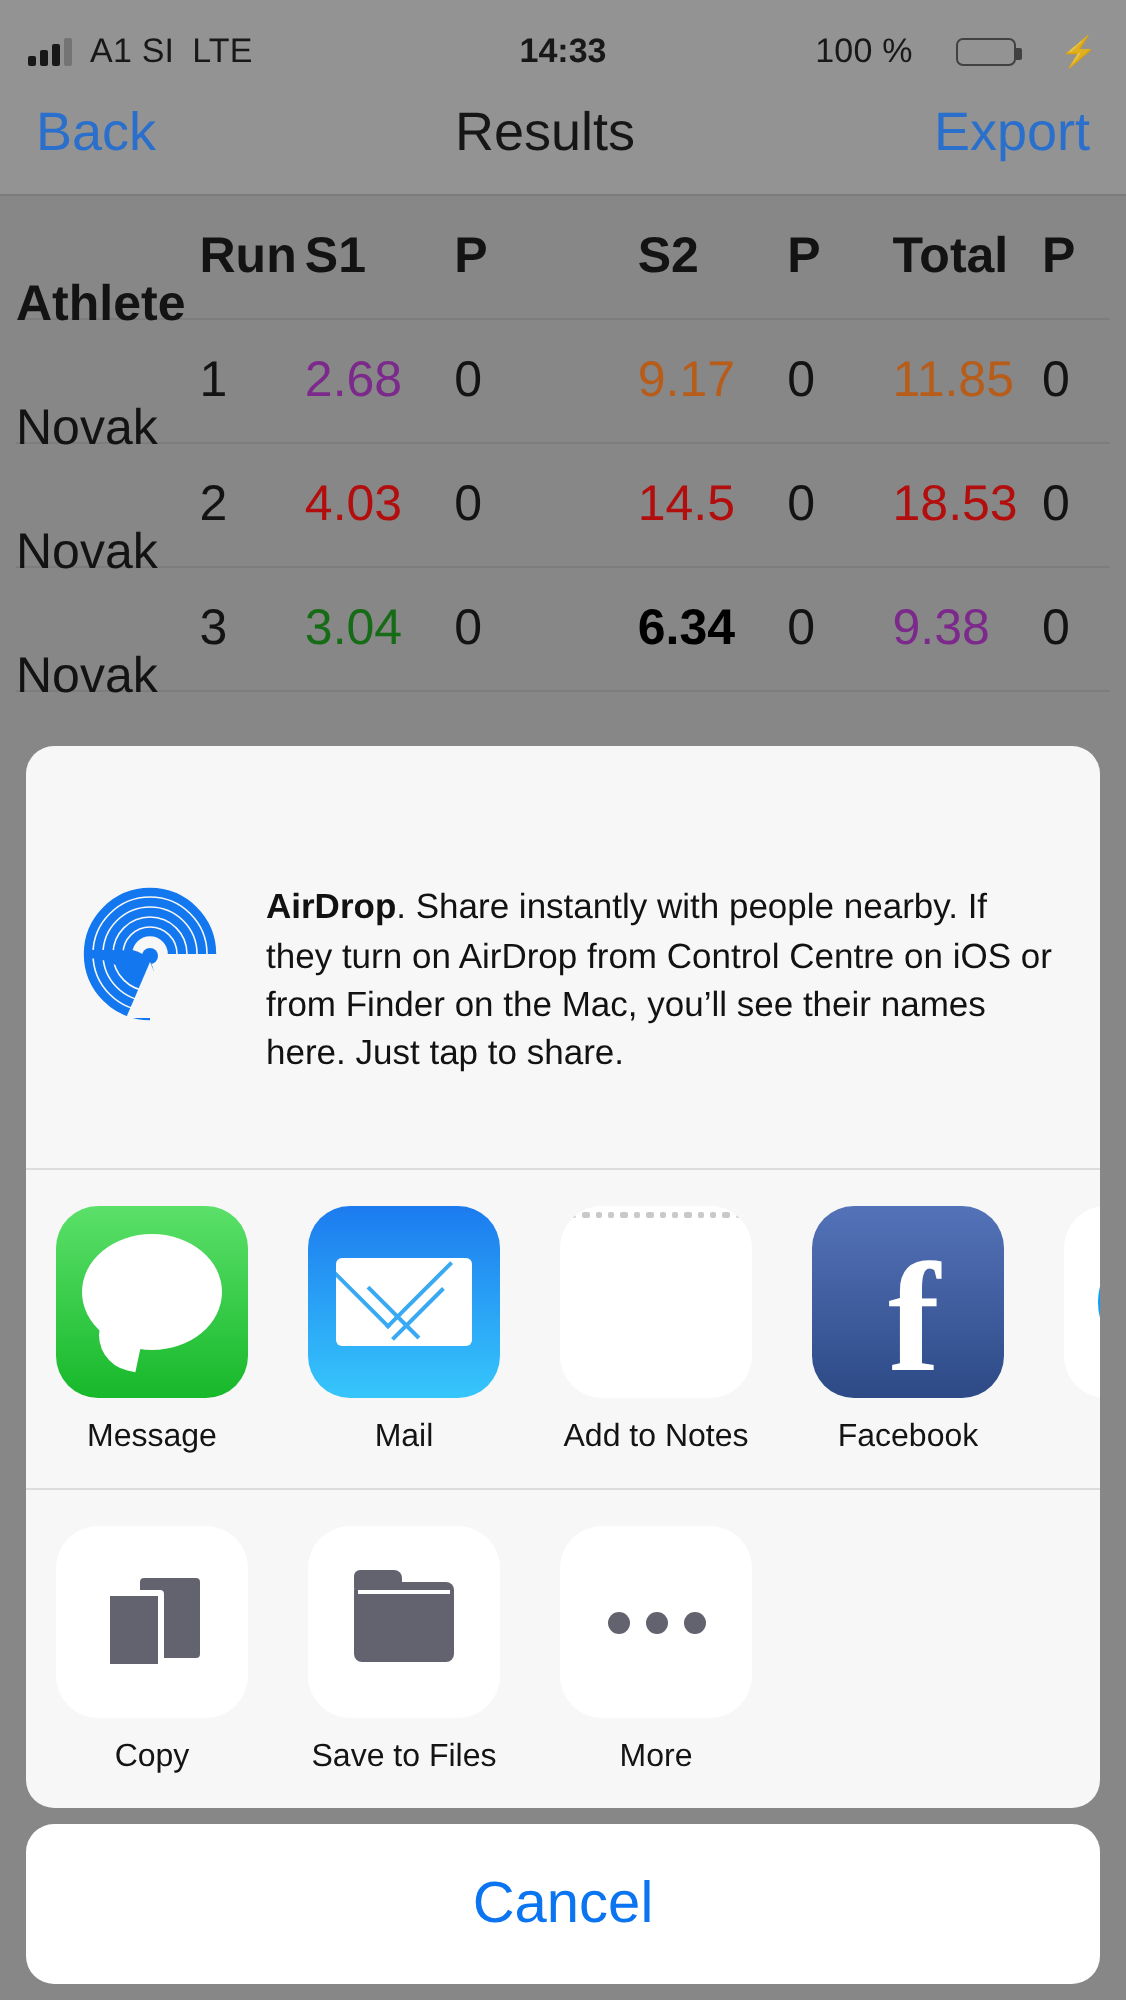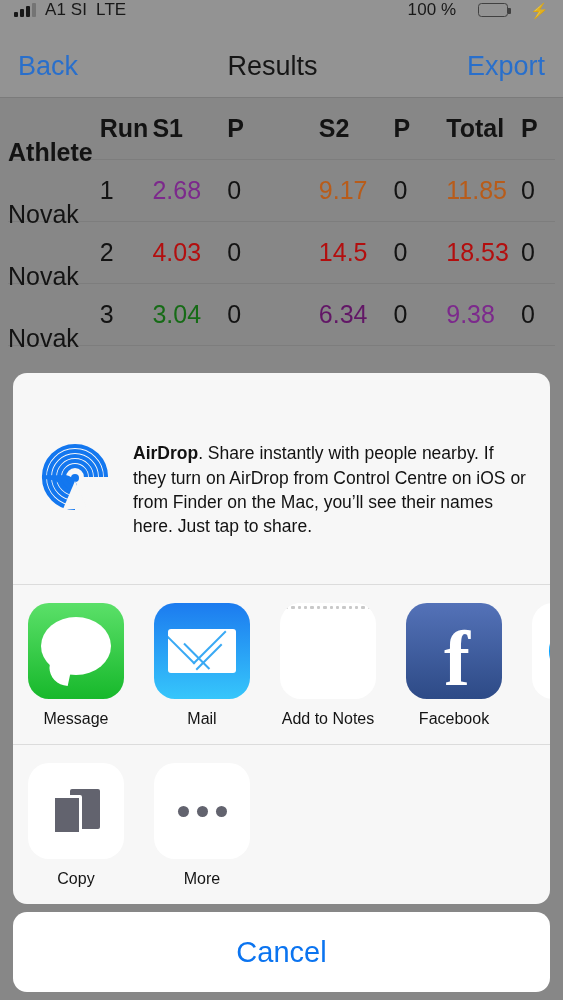--- a/index.html
+++ b/index.html
@@ -11,21 +11,21 @@
   body { position: relative; background: #9a9a9a; }
 
   
   #bg-app {
     position: absolute; inset: 0;
     background: #9a9a9a;
   }
   .statusbar {
     height: 36px; width: 100%;
     background: #a8a8a8;
-    display: flex; align-items: flex-start;
+    display: flex; align-items: flex-end;
     padding: 0 14px;
     position: relative;
   }
   .sb-left { display: flex; align-items: center; gap: 9px; }
   .signal-bars { display: flex; align-items: flex-end; gap: 2px; height: 14px; }
   .signal-bars i { width: 4px; border-radius: 1px; background: #1c1c1c; display: block; }
   .signal-bars i.b1 { height: 5px; }
   .signal-bars i.b2 { height: 8px; }
   .signal-bars i.b3 { height: 11px; }
   .signal-bars i.b4 { height: 14px; background: #858585; }
@@ -225,20 +225,21 @@
     <div class="sb-left">
       <span class="signal-bars">
         <i class="b1"></i>
           <i class="b2"></i>
           <i class="b3"></i>
           <i class="b4"></i>
       </span>
       <span class="sb-text">A1 SI</span>
       <span class="sb-text">LTE</span>
     </div>
+    <div class="sb-center">14:33</div>
     <div class="sb-right">
       <span class="sb-text">100 %</span>
       <span class="battery">
         <span class="battery-fill"></span>
       </span>
       <span class="bolt">⚡</span>
     </div>
   </div>
 
   <div class="navbar">
@@ -276,21 +277,21 @@
         <span class="c c-s2" style="color: rgb(204, 17, 17);">14.5</span>
         <span class="c c-p2">0</span>
         <span class="c c-total" style="color: rgb(204, 17, 17);">18.53</span>
         <span class="c c-p3">0</span>
       </div>
       <div class="trow">
         <span class="c c-athlete">Novak</span>
         <span class="c c-run">3</span>
         <span class="c c-s1" style="color: rgb(26, 122, 26);">3.04</span>
         <span class="c c-p1">0</span>
-        <span class="c c-s2" style="color: #701a75;">6.34</span>
+        <span class="c c-s2" style="color: #000000; font-weight: bold;">6.34</span>
         <span class="c c-p2">0</span>
         <span class="c c-total" style="color: rgb(142, 47, 160);">9.38</span>
         <span class="c c-p3">0</span>
       </div>
     </div>
 </div>
 
 <div id="dim"></div>
 
 <div id="share-sheet">
@@ -390,20 +391,26 @@
       <div class="action-cell">
         <span class="icon-action">
           <span class="ic-copy">
               <span class="pg-back"></span>
               <span class="pg-front"></span>
             </span>
         </span>
         <span class="action-label">Copy</span>
       </div>
 
+      <div class="action-cell">
+        <span class="icon-action">
+          <span class="ic-folder"></span>
+        </span>
+        <span class="action-label">Save to Files</span>
+      </div>
 
       <div class="action-cell">
         <span class="icon-action">
           <span class="ic-more">
               <i></i>
               <i></i>
               <i></i>
             </span>
         </span>
         <span class="action-label">More</span>

